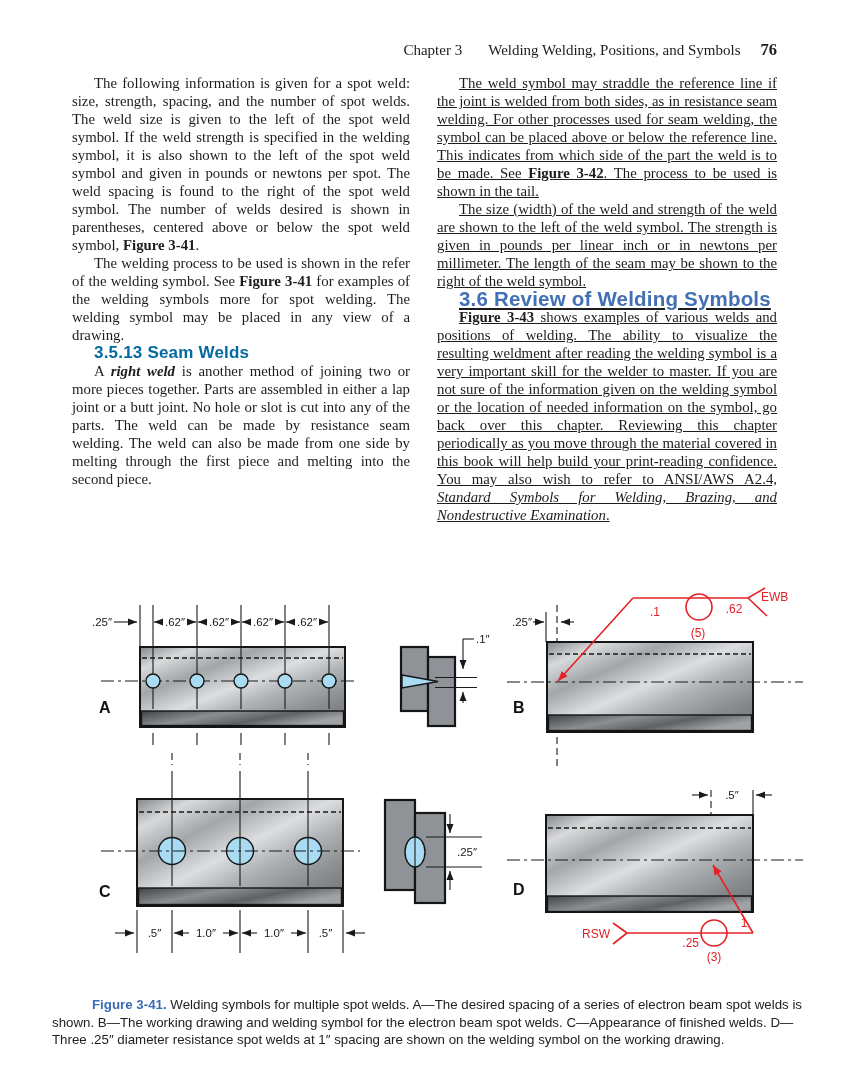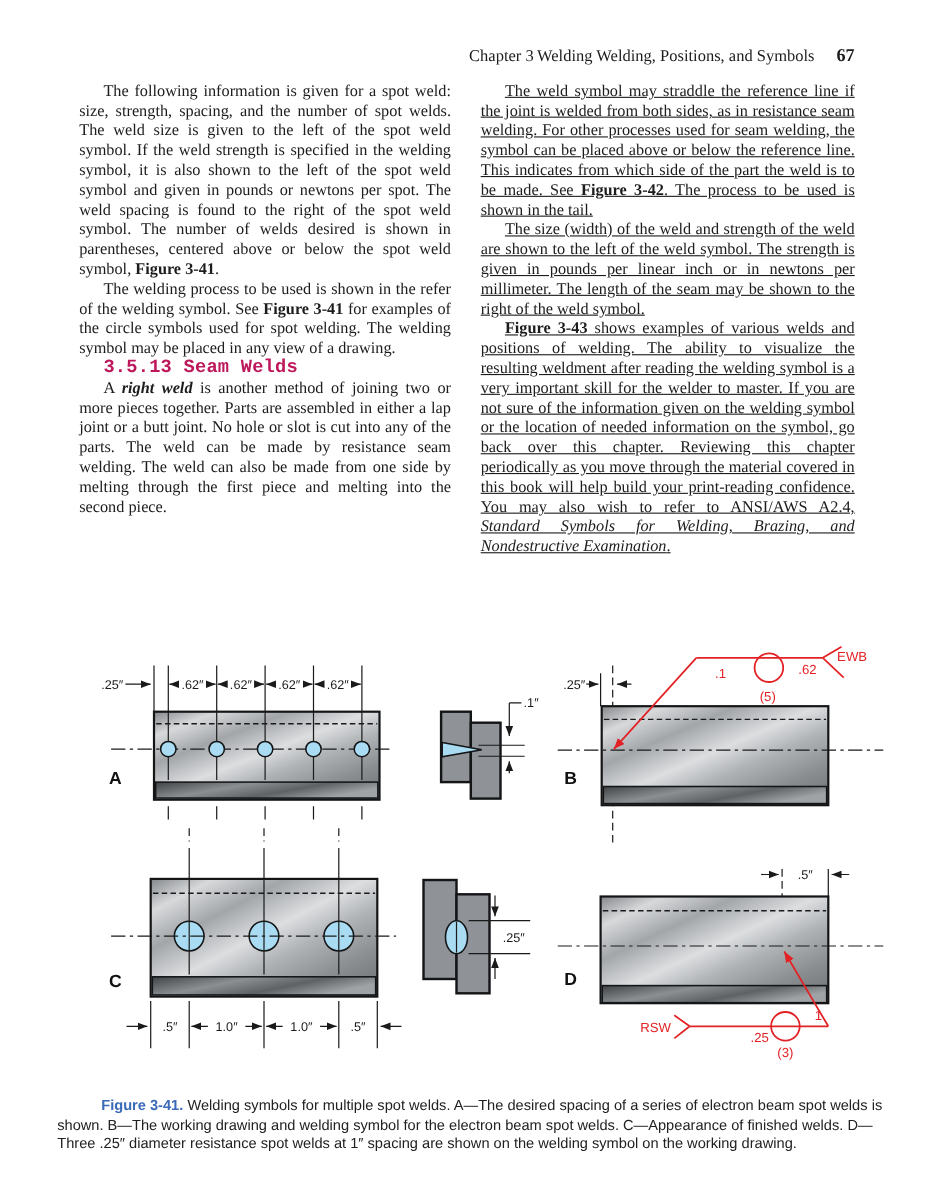--- a/index.html
+++ b/index.html
@@ -1,30 +1,30 @@
 <!DOCTYPE html>
 <html><head>
 <meta charset="utf-8">
 <style>
   html,body { margin:0; padding:0; background:#fff; }
   .page {
     position:relative; width:849px; height:1087px; background:#ffffff;
     font-family:"Liberation Serif", serif; color:#1a1a1a; overflow:hidden;
   }
   .runhead { position:absolute; top:40px; right:72px; font-size:15px; color:#1c1c1c; white-space:nowrap; }
-  .runhead .chap { margin-right:3px; }
+  .runhead .chap { margin-right:26px; }
   .runhead .folio { font-weight:bold; font-size:16.5px; margin-left:20px; }
 
   .col { position:absolute; top:74px; font-size:14.8px; line-height:18px; text-align:justify; color:#1c1c1c; }
   .col-left  { left:72px;  width:338px; }
   .col-right { left:437px; width:340px;text-decoration:underline; }
   .col p { margin:0; text-indent:22px; }
   .h-sub {
-    font-family:Liberation Mono, monospace; font-weight:bold; font-size:17px;
-    color:#be185d; margin:15px 0 8px 0; text-indent:0; letter-spacing:0.2px;
+    font-family:Liberation Sans, sans-serif; font-weight:bold; font-size:17px;
+    color:#0369a1; margin:15px 0 8px 0; text-indent:0; letter-spacing:0.2px;
   }
   .h-main {
     font-family:"Liberation Sans", sans-serif; font-weight:bold; font-size:20.5px;
     color:#4170b4; margin:20px 0 10px 0; text-indent:0; letter-spacing:0.2px;
   }
   .caption {
     position:absolute; left:52px; top:996px; width:754px;
     font-family:"Liberation Sans", sans-serif; font-size:13.3px; line-height:17.5px; color:#212121;
   }
   .caption .cap-label { color:#3a6ab8; font-weight:bold;padding-left:40px; }
@@ -43,33 +43,34 @@
   svg .band { fill:url(#gb); stroke:#141517; stroke-width:1.4; }
   svg .side { fill:#8f9296; stroke:#141517; stroke-width:2.2; }
   svg .weld { fill:#a9dcf2; stroke:#141517; stroke-width:1.4; }
 </style>
 </head>
 <body>
 
 <div class="page">
 
   <div class="runhead">
-    <span class="chap">Chapter 3</span><span>Welding Welding, Positions, and Symbols</span><span class="folio">67</span>
+    <span class="chap">Chapter 3</span><span>Welding Welding, Positions, and Symbols</span><span class="folio">76</span>
   </div>
 
   <div class="col col-left">
     <p><span>The following information is given for a spot weld: size, strength, spacing, and the number of spot welds. The weld size is given to the left of the spot weld symbol. If the weld strength is specified in the welding symbol, it is also shown to the left of the spot weld symbol and given in pounds or newtons per spot. The weld spacing is found to the right of the spot weld symbol. The number of welds desired is shown in parentheses, centered above or below the spot weld symbol, </span><b>Figure 3-41</b><span>.</span></p>
-    <p><span>The welding process to be used is shown in the refer of the welding symbol. See </span><b>Figure 3-41</b><span> for examples of the circle symbols used for spot welding. The welding symbol may be placed in any view of a drawing.</span></p>
+    <p><span>The welding process to be used is shown in the refer of the welding symbol. See </span><b>Figure 3-41</b><span> for examples of the welding symbols more for spot welding. The welding symbol may be placed in any view of a drawing.</span></p>
     <p class="h-sub">3.5.13 Seam Welds</p>
     <p><span>A </span><b><i>right weld</i></b><span> is another method of joining two or more pieces together. Parts are assembled in either a lap joint or a butt joint. No hole or slot is cut into any of the parts. The weld can be made by resistance seam welding. The weld can also be made from one side by melting through the first piece and melting into the second piece.</span></p>
   </div>
 
   <div class="col col-right">
     <p><span>The weld symbol may straddle the reference line if the joint is welded from both sides, as in resistance seam welding. For other processes used for seam welding, the symbol can be placed above or below the reference line. This indicates from which side of the part the weld is to be made. See </span><b>Figure 3-42</b><span>. The process to be used is shown in the tail.</span></p>
     <p><span>The size (width) of the weld and strength of the weld are shown to the left of the weld symbol. The strength is given in pounds per linear inch or in newtons per millimeter. The length of the seam may be shown to the right of the weld symbol.</span></p>
+    <p class="h-main">3.6 Review of Welding Symbols</p>
     <p><b>Figure 3-43</b><span> shows examples of various welds and positions of welding. The ability to visualize the resulting weldment after reading the welding symbol is a very important skill for the welder to master. If you are not sure of the information given on the welding symbol or the location of needed information on the symbol, go back over this chapter. Reviewing this chapter periodically as you move through the material covered in this book will help build your print-reading confidence. You may also wish to refer to ANSI/AWS A2.4, </span><i>Standard Symbols for Welding, Brazing, and Nondestructive Examination</i><span>.</span></p>
   </div>
 
   <div class="figwrap">
   <svg width="770" height="400" viewBox="0 0 770 400">
     <defs>
       <linearGradient id="gp" x1="0" y1="0" x2="1" y2="1">
         <stop offset="0" stop-color="#84878a"></stop>
             <stop offset="0.14" stop-color="#d7d9db"></stop>
         <stop offset="0.30" stop-color="#a3a6a9"></stop>

